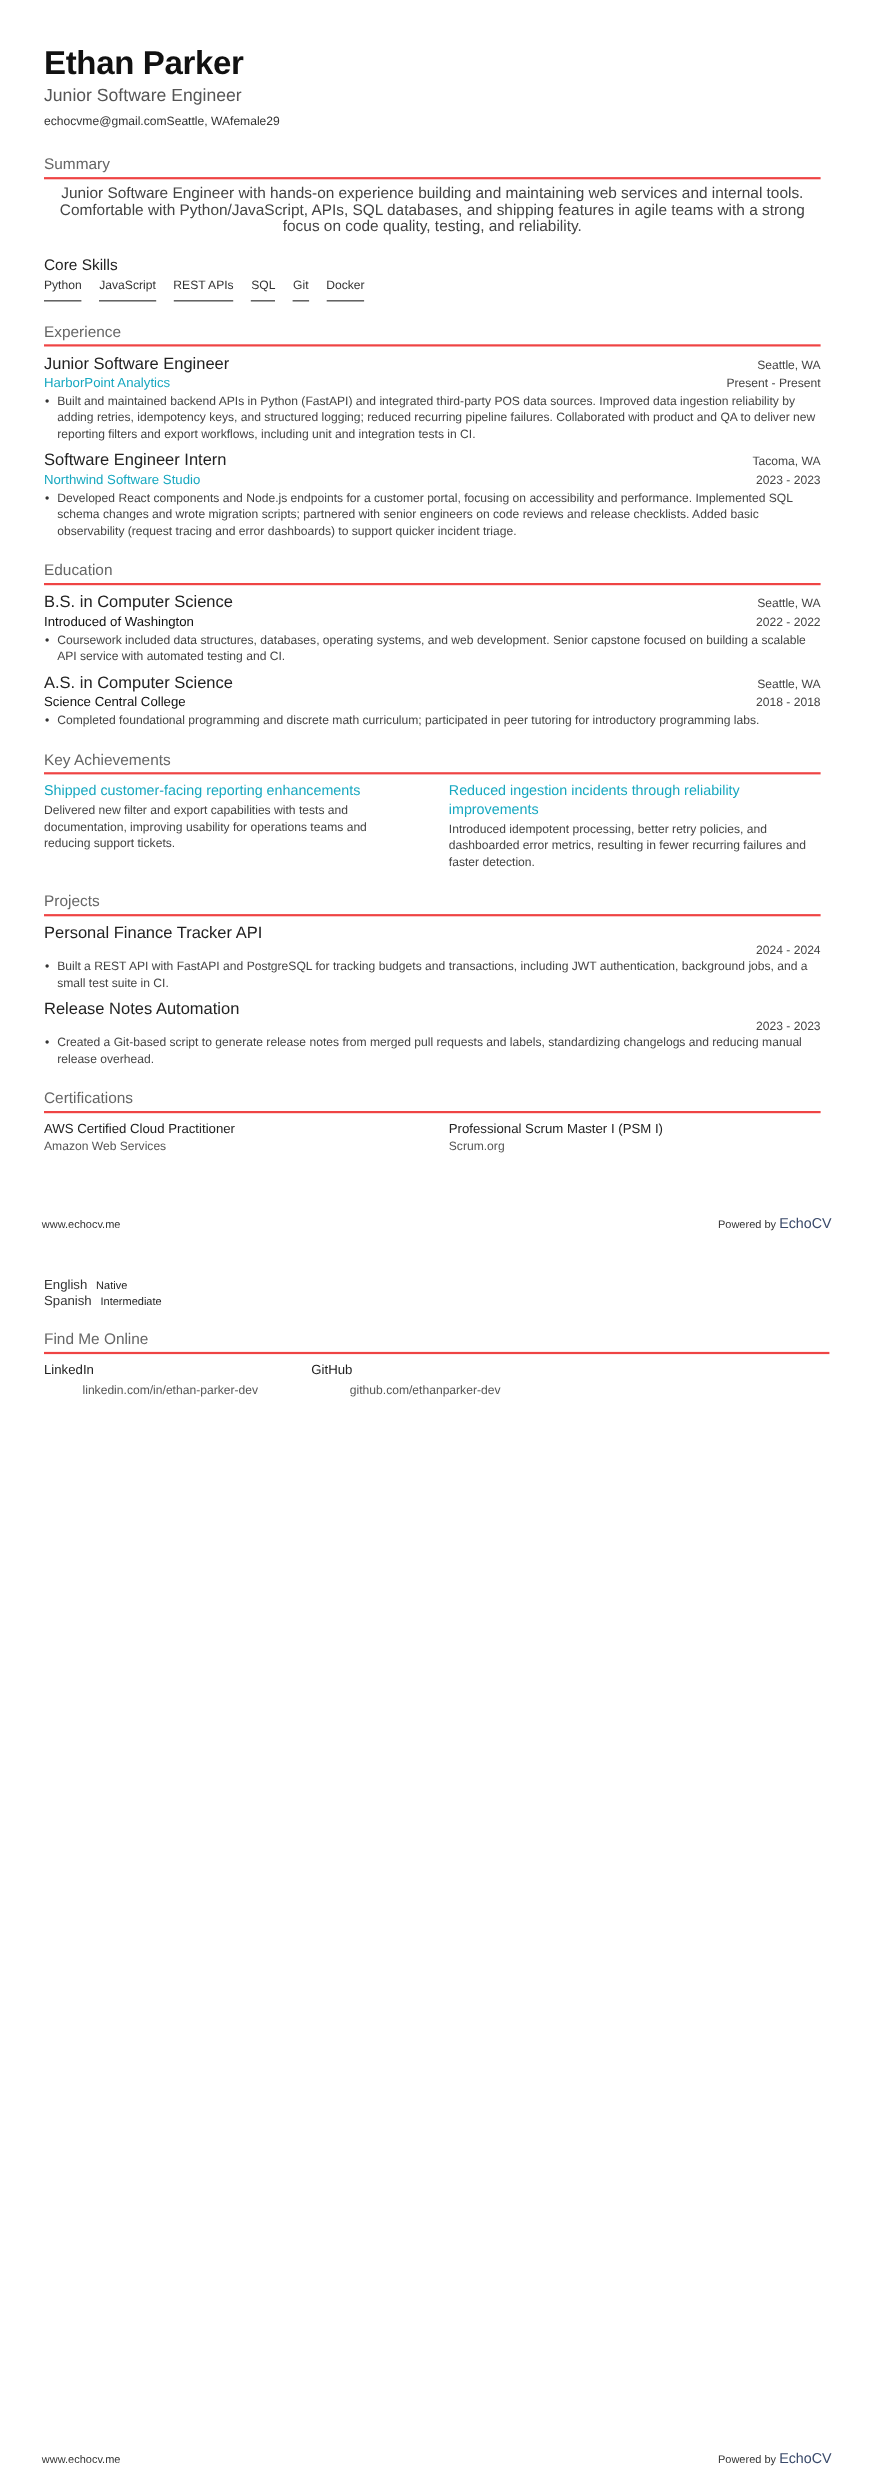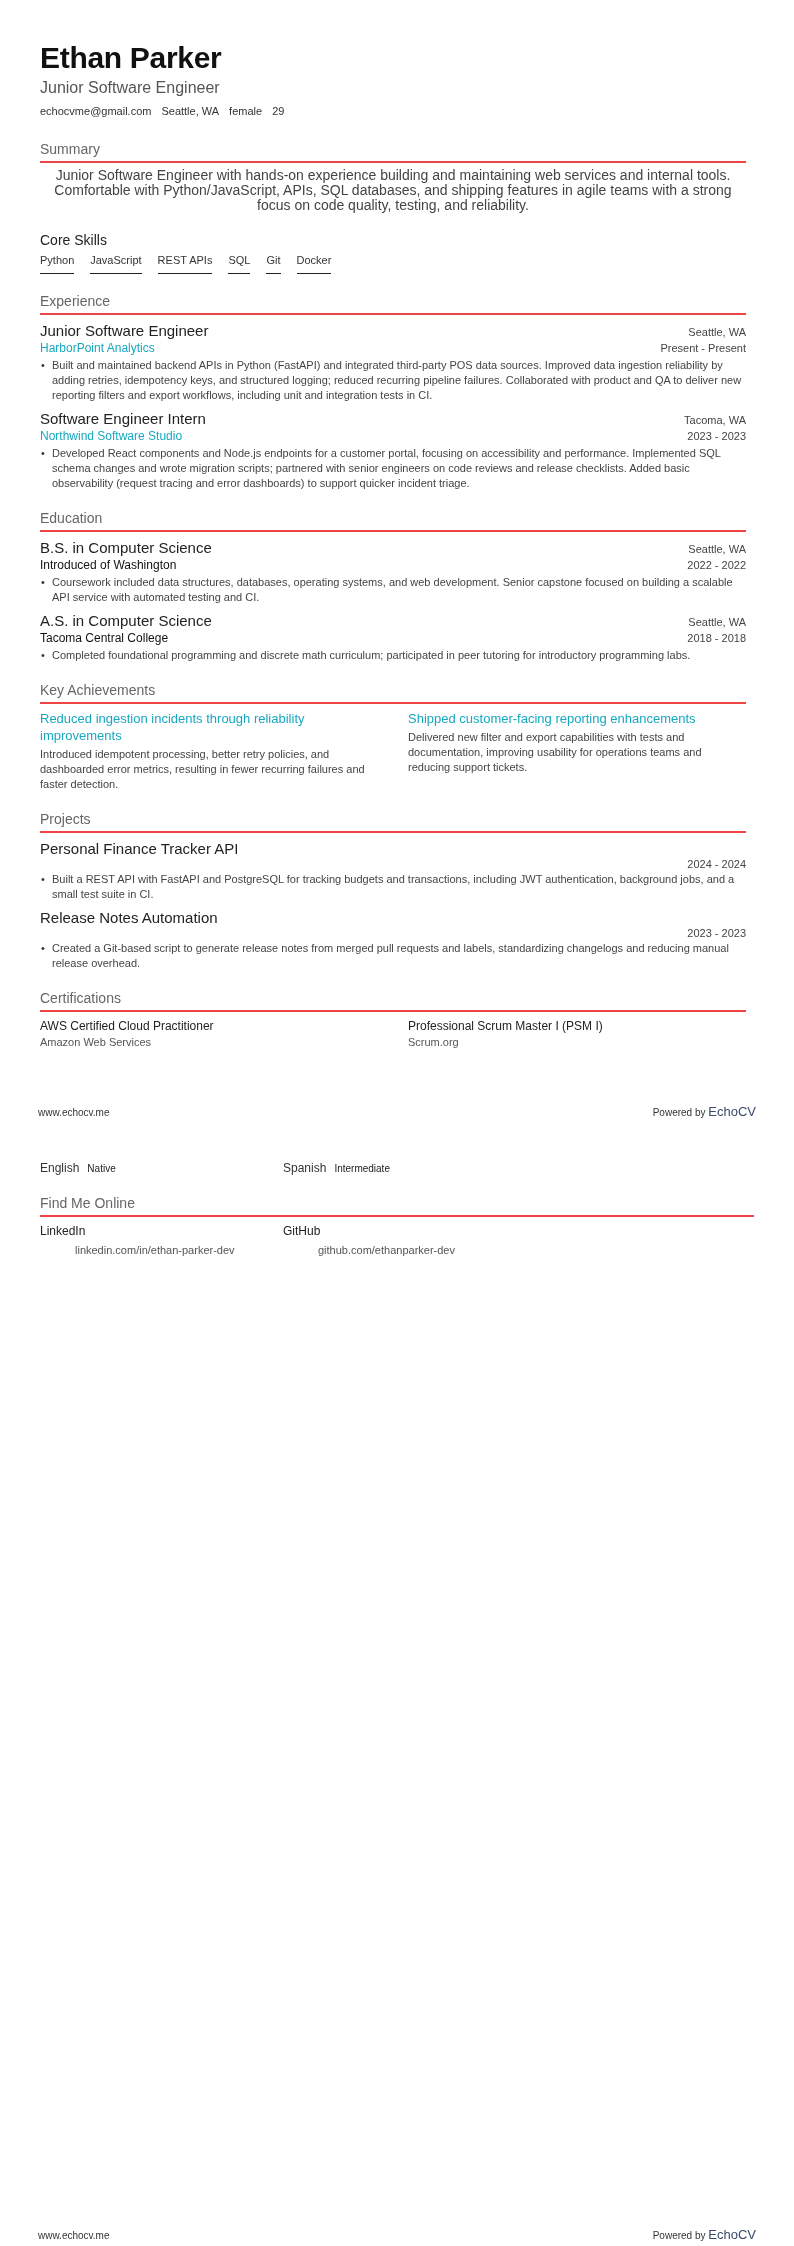--- a/index.html
+++ b/index.html
@@ -10,21 +10,21 @@
       position: relative;
       font-family: "Liberation Sans", "DejaVu Sans", sans-serif;
       color: #333;
       overflow: hidden;
     }
     .page { position: absolute; left: 0; top: 0; width: 794px; }
     .content { padding: 40px 48px 0 40px; }
 
     .name { font-size: 30px; font-weight: bold; color: #111; letter-spacing: -0.3px; line-height: 36px; }
     .headline { font-size: 16px; color: #555; margin-top: 2px; line-height: 20px; }
-    .contacts { font-size: 11px; color: #333; margin-top: 6px; display: flex; gap: 10px; line-height: 14px; }
+    .contacts { font-size: 11px; color: #333; margin-top: 6px; display: flex; gap: 0; line-height: 14px; }
 
     .section { margin-top: 20px; }
     .section-title { font-size: 14px; color: #666; line-height: 18px; padding-bottom: 3px; border-bottom: 2px solid #ef4444; }
     .summary-text { font-size: 14px; line-height: 15px; color: #444; margin-top: 5px; text-align: center; }
 
     .subhead { font-size: 14px; color: #222; margin-top: 5px; line-height: 18px; }
     .skills { display: flex; gap: 16px; margin-top: 4px; }
     .skill { font-size: 11px; color: #333; padding-bottom: 6px; border-bottom: 1.5px solid #222; line-height: 14px; }
 
     .entry { margin-top: 6px; }
@@ -43,21 +43,21 @@
     .ach-text { font-size: 11px; line-height: 15px; color: #444; margin-top: 3px; }
 
     .cert-name { font-size: 12px; color: #222; line-height: 16px; }
     .cert-issuer { font-size: 11px; color: #555; line-height: 15px; margin-top: 1px; }
 
     .footer { position: absolute; left: 38px; right: 38px; display: flex; justify-content: space-between; align-items: baseline; }
     .footer-left { font-size: 10px; color: #333; }
     .footer-right { font-size: 10px; color: #333; }
     .footer-brand { font-size: 13px; color: #3a4a6a; }
 
-    .lang-row { display: flex; margin-top: 0; }
+    .lang-row { display: flex; margin-top: 0; flex-direction: column; }
     .lang-item { width: 243px; display: flex; align-items: baseline; gap: 8px; }
     .lang-name { font-size: 12px; color: #333; }
     .lang-level { font-size: 10px; color: #222; }
 
     .online-row { display: flex; margin-top: 6px; }
     .online-item { width: 243px; }
     .online-label { font-size: 12px; color: #222; line-height: 16px; }
     .online-url { font-size: 11px; color: #555; line-height: 15px; margin-top: 4px; margin-left: 35px; }
   </style>
 </head>
@@ -138,39 +138,39 @@
         <ul class="bullets">
           <li>Coursework included data structures, databases, operating systems, and web development. Senior capstone focused on building a scalable API service with automated testing and CI.</li>
         </ul>
       </div>
       <div class="entry">
         <div class="row">
           <span class="entry-title">A.S. in Computer Science</span>
           <span class="entry-right">Seattle, WA</span>
         </div>
         <div class="row">
-          <span class="entry-org dark">Tacoma Central College</span>
+          <span class="entry-org dark">Science Central College</span>
           <span class="entry-right">2018 - 2018</span>
         </div>
         <ul class="bullets">
           <li>Completed foundational programming and discrete math curriculum; participated in peer tutoring for introductory programming labs.</li>
         </ul>
       </div>
     </div>
 
     <div class="section" style="margin-top:18px">
       <div class="section-title">Key Achievements</div>
       <div class="two-col">
         <div class="col">
+          <div class="ach-title">Shipped customer-facing reporting enhancements</div>
+          <div class="ach-text">Delivered new filter and export capabilities with tests and documentation, improving usability for operations teams and reducing support tickets.</div>
+        </div>
+        <div class="col">
           <div class="ach-title">Reduced ingestion incidents through reliability improvements</div>
           <div class="ach-text">Introduced idempotent processing, better retry policies, and dashboarded error metrics, resulting in fewer recurring failures and faster detection.</div>
-        </div>
-        <div class="col">
-          <div class="ach-title">Shipped customer-facing reporting enhancements</div>
-          <div class="ach-text">Delivered new filter and export capabilities with tests and documentation, improving usability for operations teams and reducing support tickets.</div>
         </div>
       </div>
     </div>
 
     <div class="section" style="margin-top:18px">
       <div class="section-title">Projects</div>
       <div class="entry">
         <div class="entry-title">Personal Finance Tracker API</div>
         <div class="row" style="justify-content:flex-end">
           <span class="entry-right">2024 - 2024</span>

